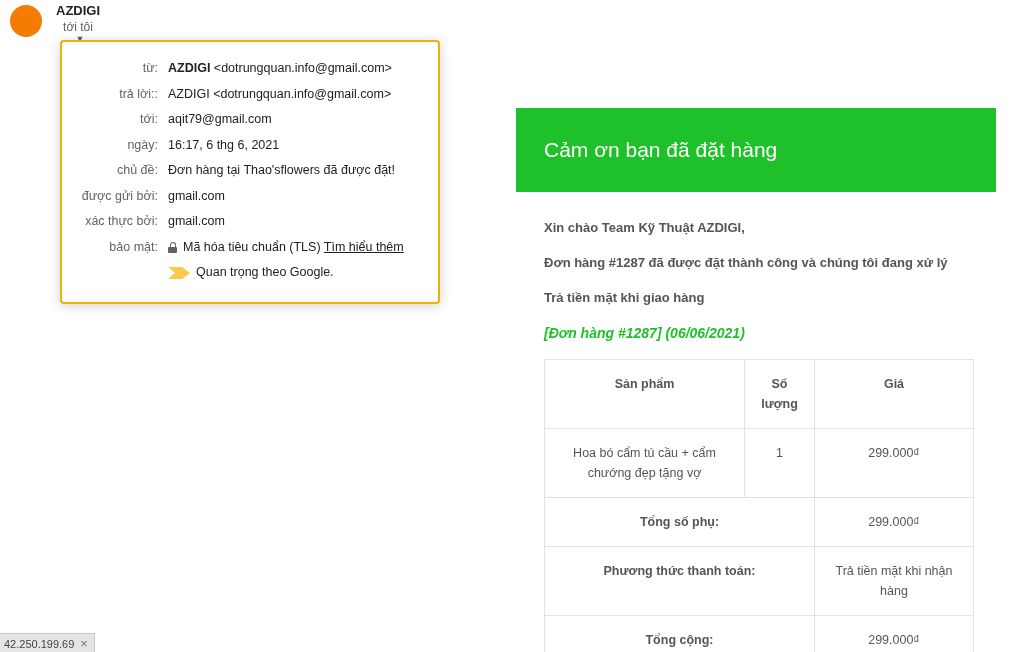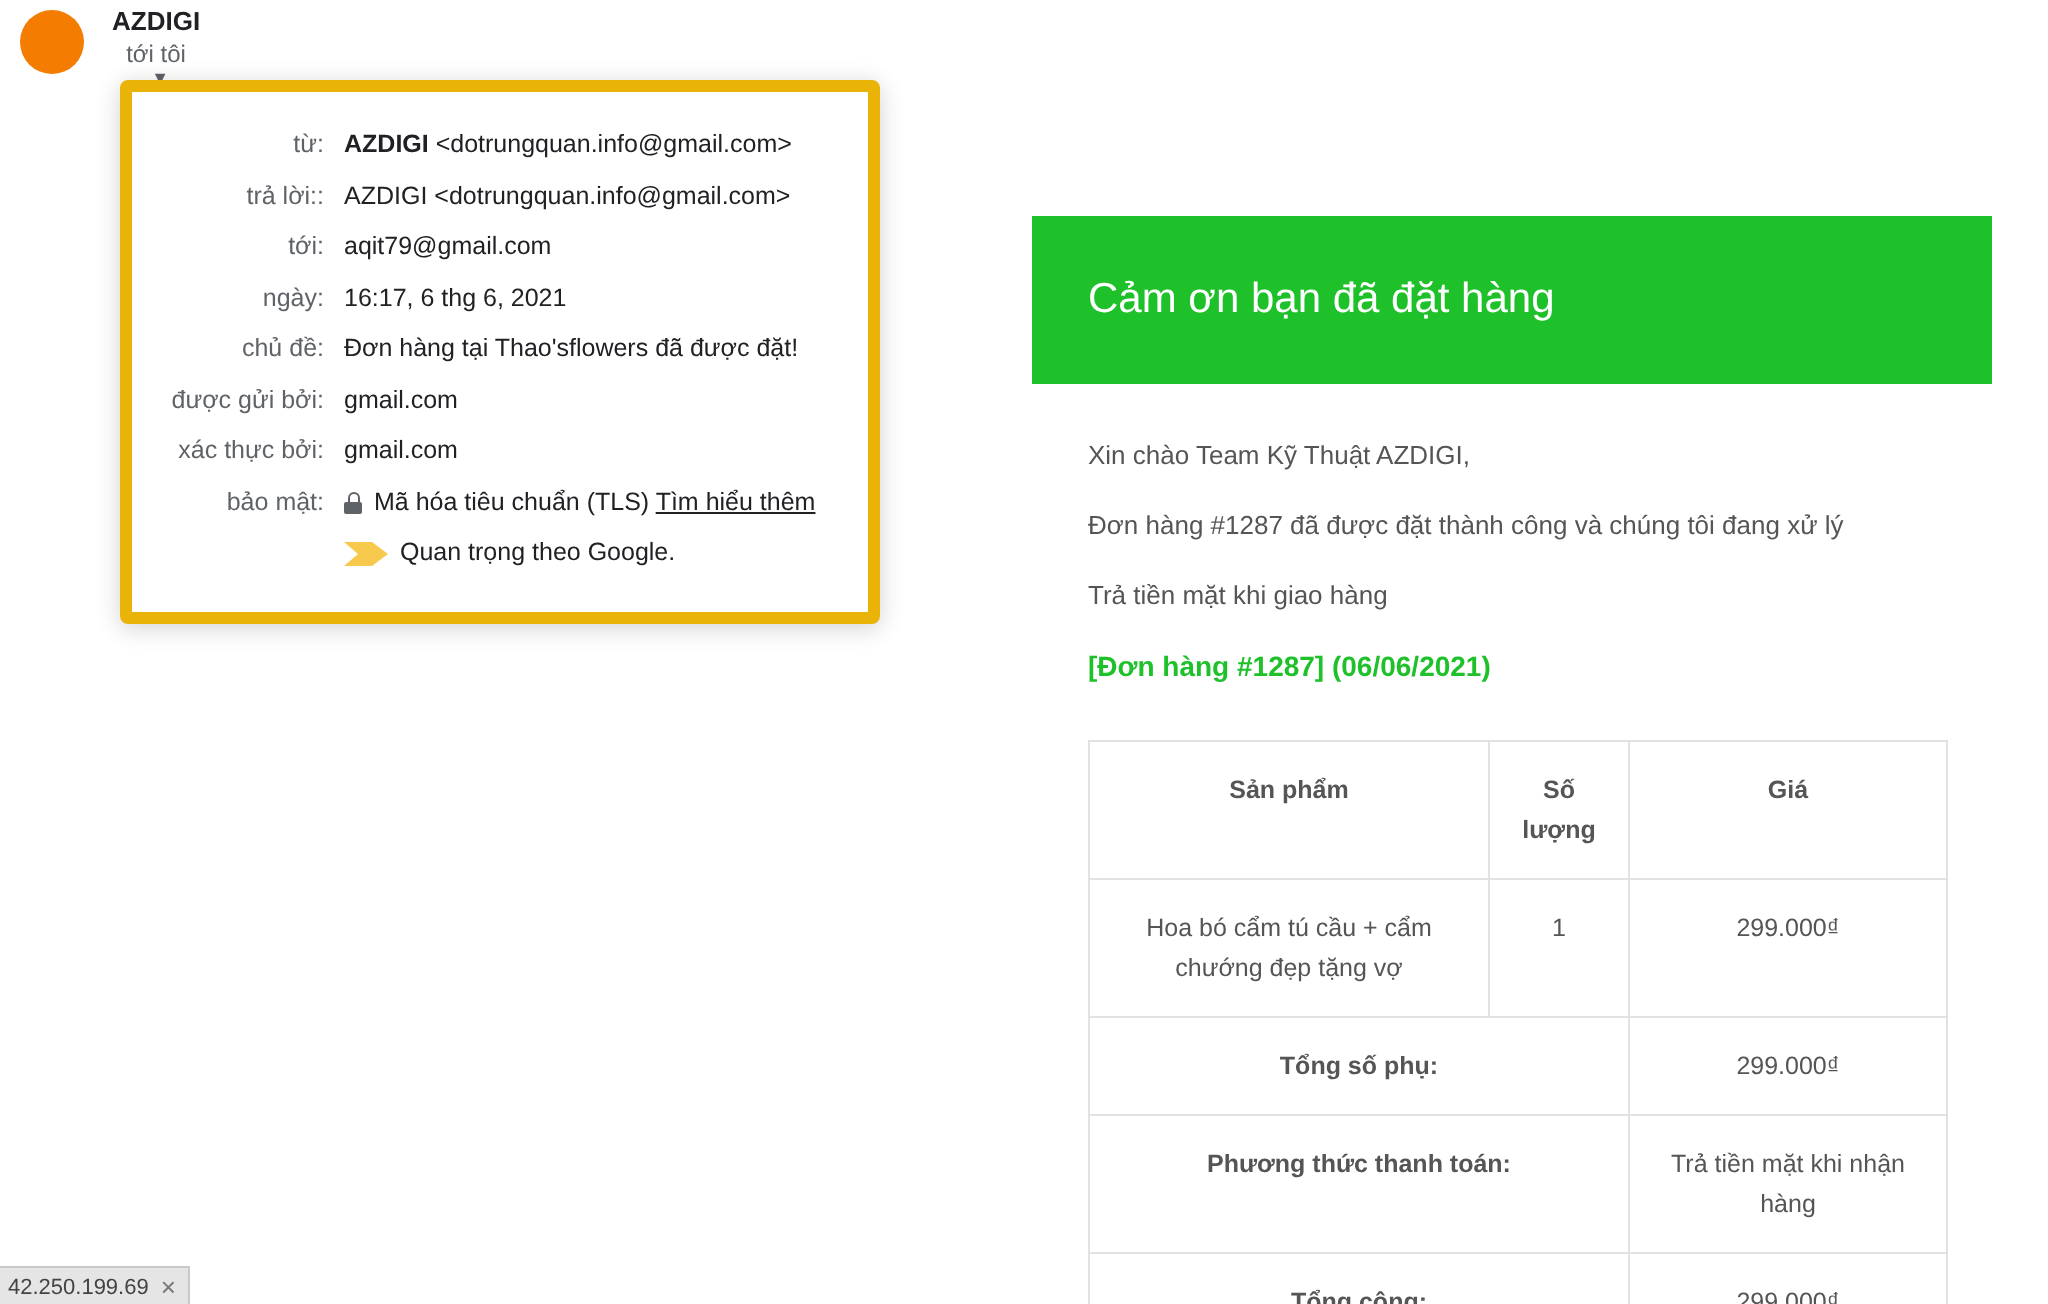--- a/index.html
+++ b/index.html
@@ -7,40 +7,40 @@
 
     
     .sender-row { position:absolute; left:10px; top:3px; display:flex; align-items:flex-start; }
     .avatar { width:32px; height:32px; border-radius:50%; background:#f47c00; display:flex; align-items:center; justify-content:center; color:#fff; font-weight:bold; font-size:14px; margin-right:14px; margin-top:2px; }
     .sender-meta { display:flex; flex-direction:column; }
     .sender-name { font-weight:bold; font-size:13px; }
     .recipient-line { color:#5f6368; font-size:12px; margin-top:2px; display:flex; align-items:center; cursor:pointer;flex-direction:column; }
     .dropdown-caret { margin-left:4px; font-size:9px; color:#5f6368; }
 
     
-    .details-card { position:absolute; left:60px; top:40px; width:380px; background:#fff; border:6px solid #eab308; border-radius:4px; box-shadow:0 2px 12px rgba(0,0,0,.18); padding:14px 18px 16px 10px; z-index:20; }
+    .details-card { position:absolute; left:60px; top:40px; width:380px; background:#fff; border:2px solid #eab308; border-radius:4px; box-shadow:0 2px 12px rgba(0,0,0,.18); padding:14px 18px 16px 10px; z-index:20; }
     .details-row { display:flex; padding:4px 0; font-size:12.5px; line-height:1.4; }
     .details-label { width:96px; text-align:right; color:#5f6368; padding-right:10px; flex:none; }
     .details-value { color:#202124; }
     .details-value .bold { font-weight:bold; }
     .lock-icon { display:inline-block; width:10px; height:11px; position:relative; margin-right:5px; vertical-align:middle; }
     .lock-icon::before { content:""; position:absolute; top:0; left:2px; width:4px; height:5px; border:1.3px solid #5f6368; border-bottom:none; border-radius:4px 4px 0 0; }
     .lock-icon::after { content:""; position:absolute; top:5px; left:0; width:9px; height:6px; background:#5f6368; border-radius:1px; }
     .learn-more { text-decoration:underline; cursor:pointer; }
     .importance-marker { display:inline-block; margin-right:6px; }
     .importance-marker svg { vertical-align:middle; }
 
     
     .email-body { position:absolute; left:516px; top:0; width:500px; height:484px; background:#fff; }
     .body-pad { padding:108px 20px 0 0; }
     .green-header { background:#1fc12a; color:#fff; padding:30px 28px; font-size:21px; font-weight:400; margin:0 0 0 0; }
 
     .body-content { padding:26px 0 0 28px; color:#555; font-size:13px; line-height:1.6; }
-    .body-content p { margin-bottom:14px; }
-    .order-title { color:#1fc12a; font-weight:bold; font-size:14px; margin:14px 0 25px 0; }
+    .body-content p { margin-bottom:14px;font-weight:bold; }
+    .order-title { color:#1fc12a; font-weight:bold; font-size:14px; margin:14px 0 14px 0;font-style:italic; }
 
     .order-table { width:430px; border-collapse:collapse; margin-top:4px; }
     .order-table th, .order-table td { border:1px solid #e2e2e2; padding:14px 12px; text-align:center; font-size:12.5px; color:#555; vertical-align:top; }
     .order-table th { font-weight:bold; }
     .order-table .col-prod { width:200px; }
     .order-table .col-qty { width:70px; }
     .order-table .label-cell { font-weight:bold; }
 
     
     .ip-overlay { position:absolute; left:0; bottom:0; background:#e5e5e5; border:1px solid #c9c9c9; border-left:none; border-bottom:none; padding:3px 6px 2px 4px; font-size:11px; color:#444; display:flex; align-items:center; z-index:30; }

